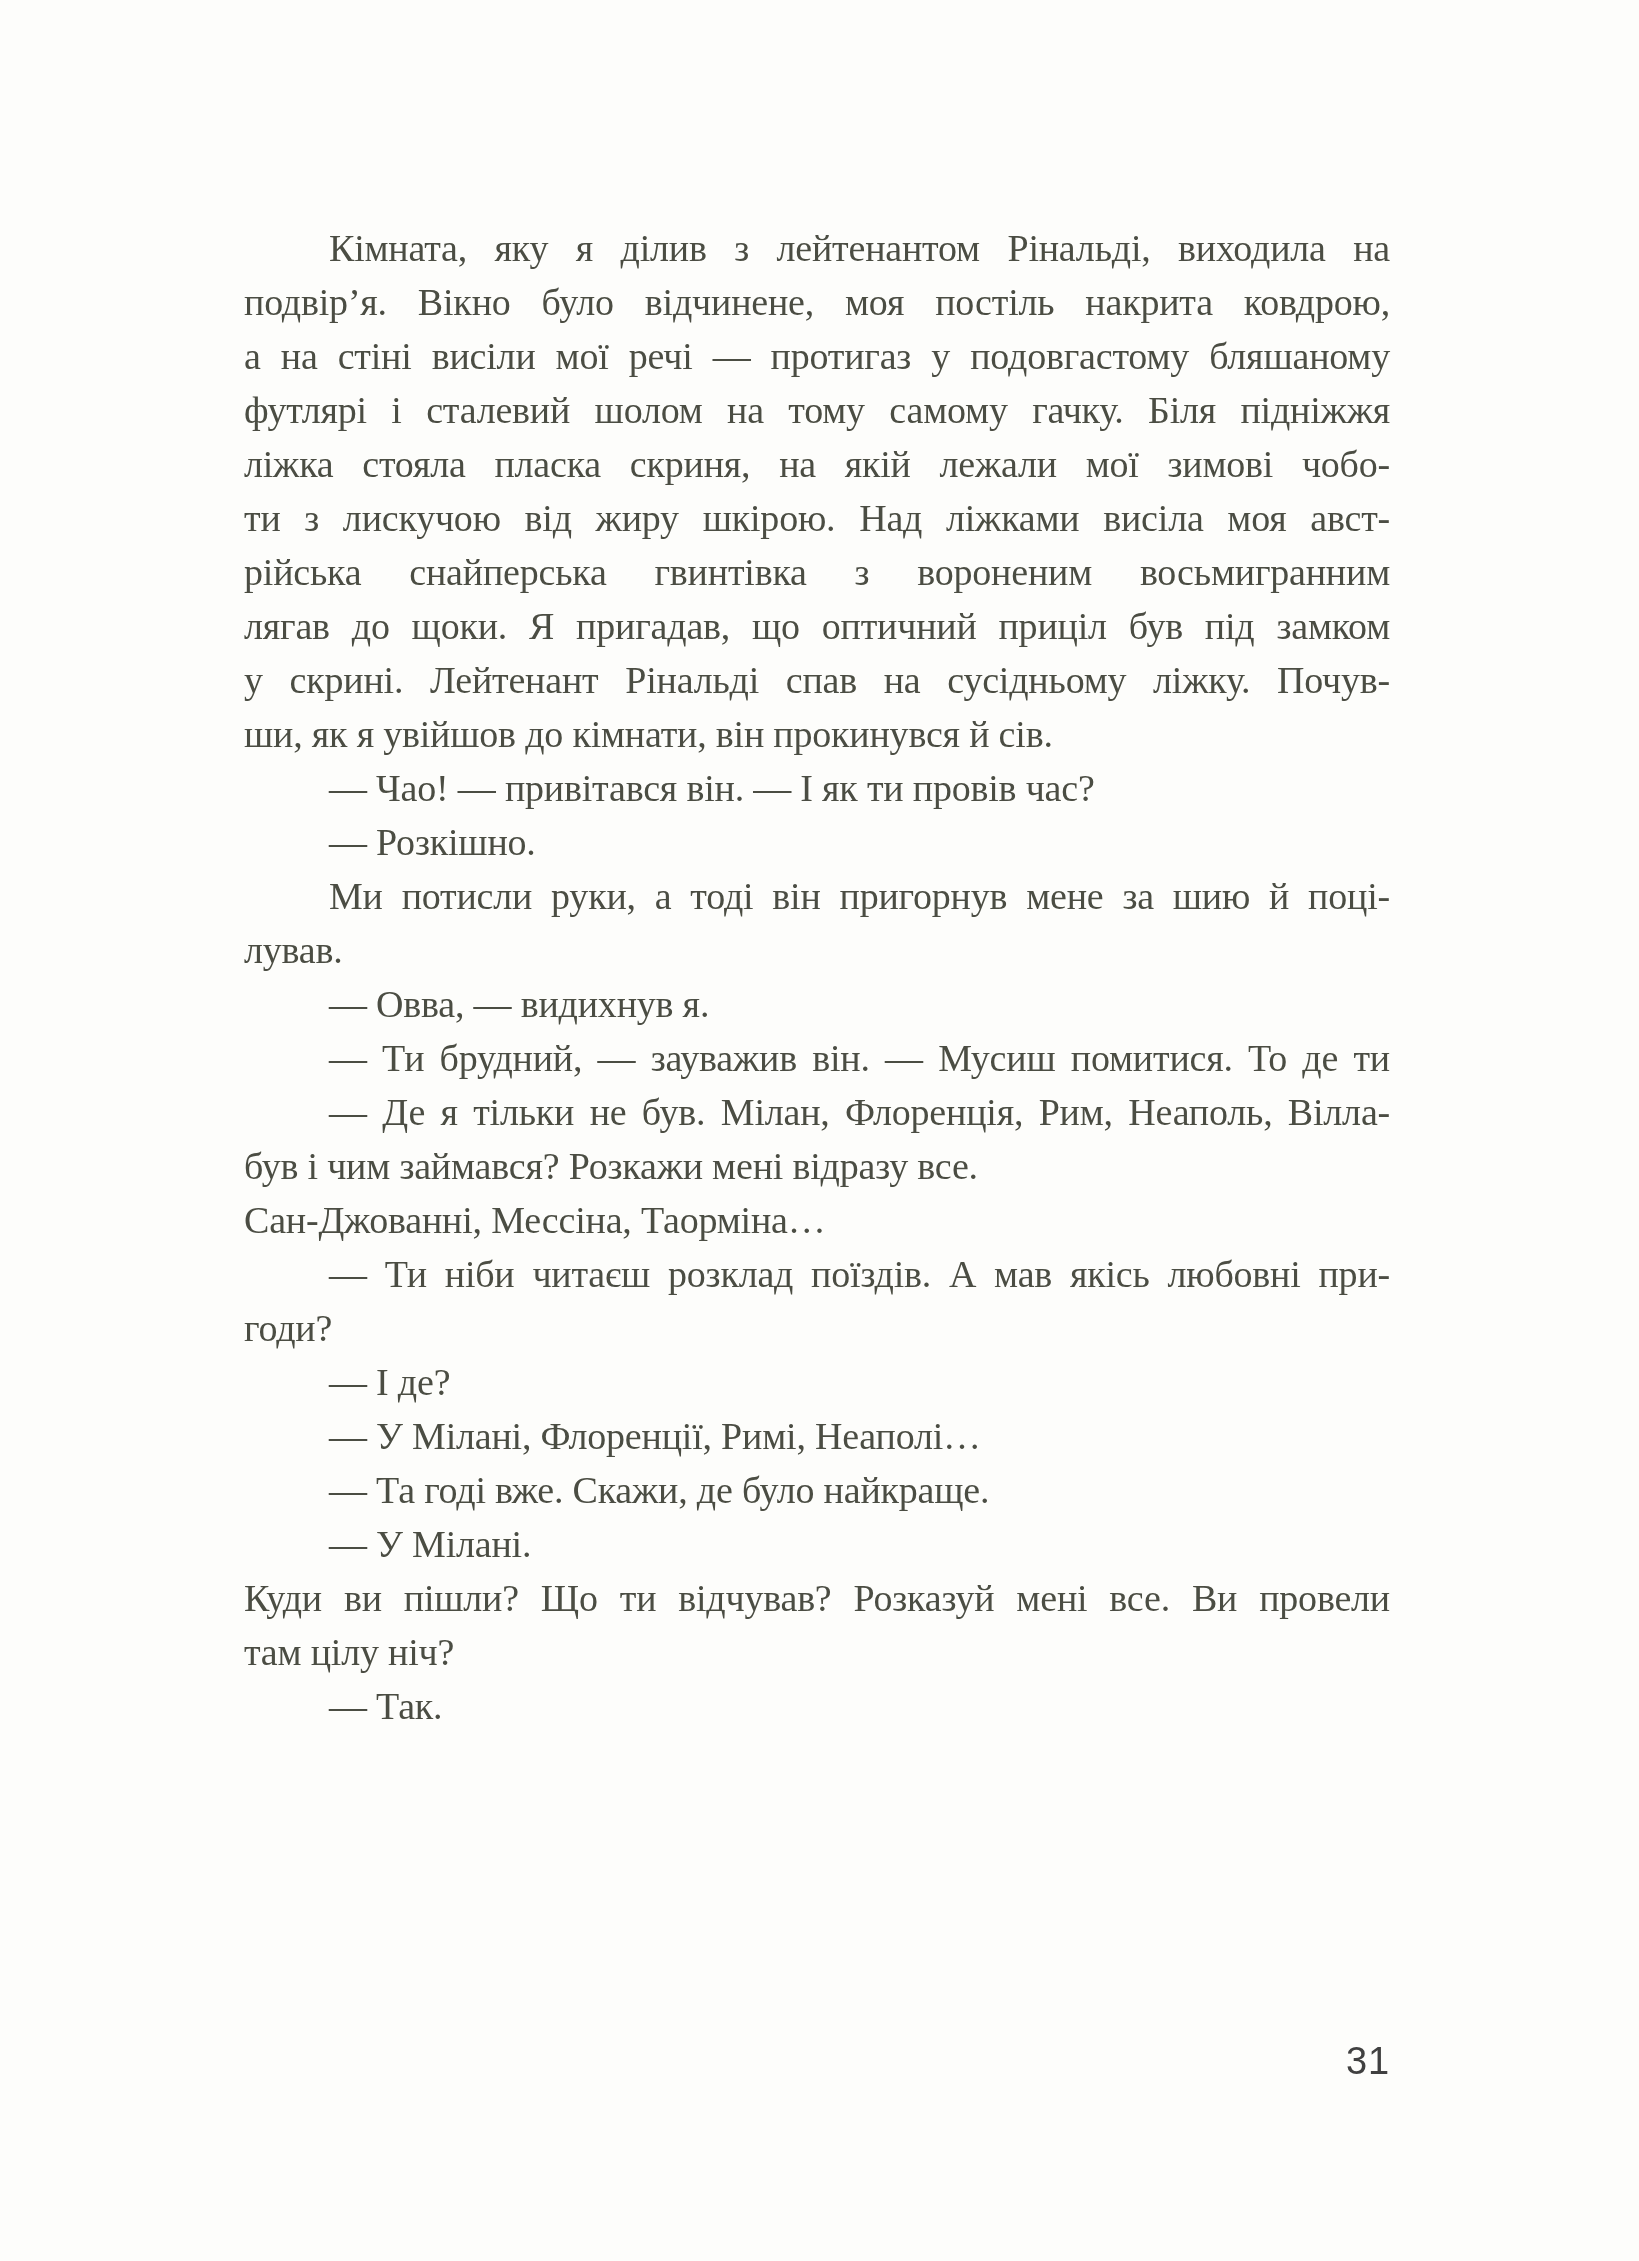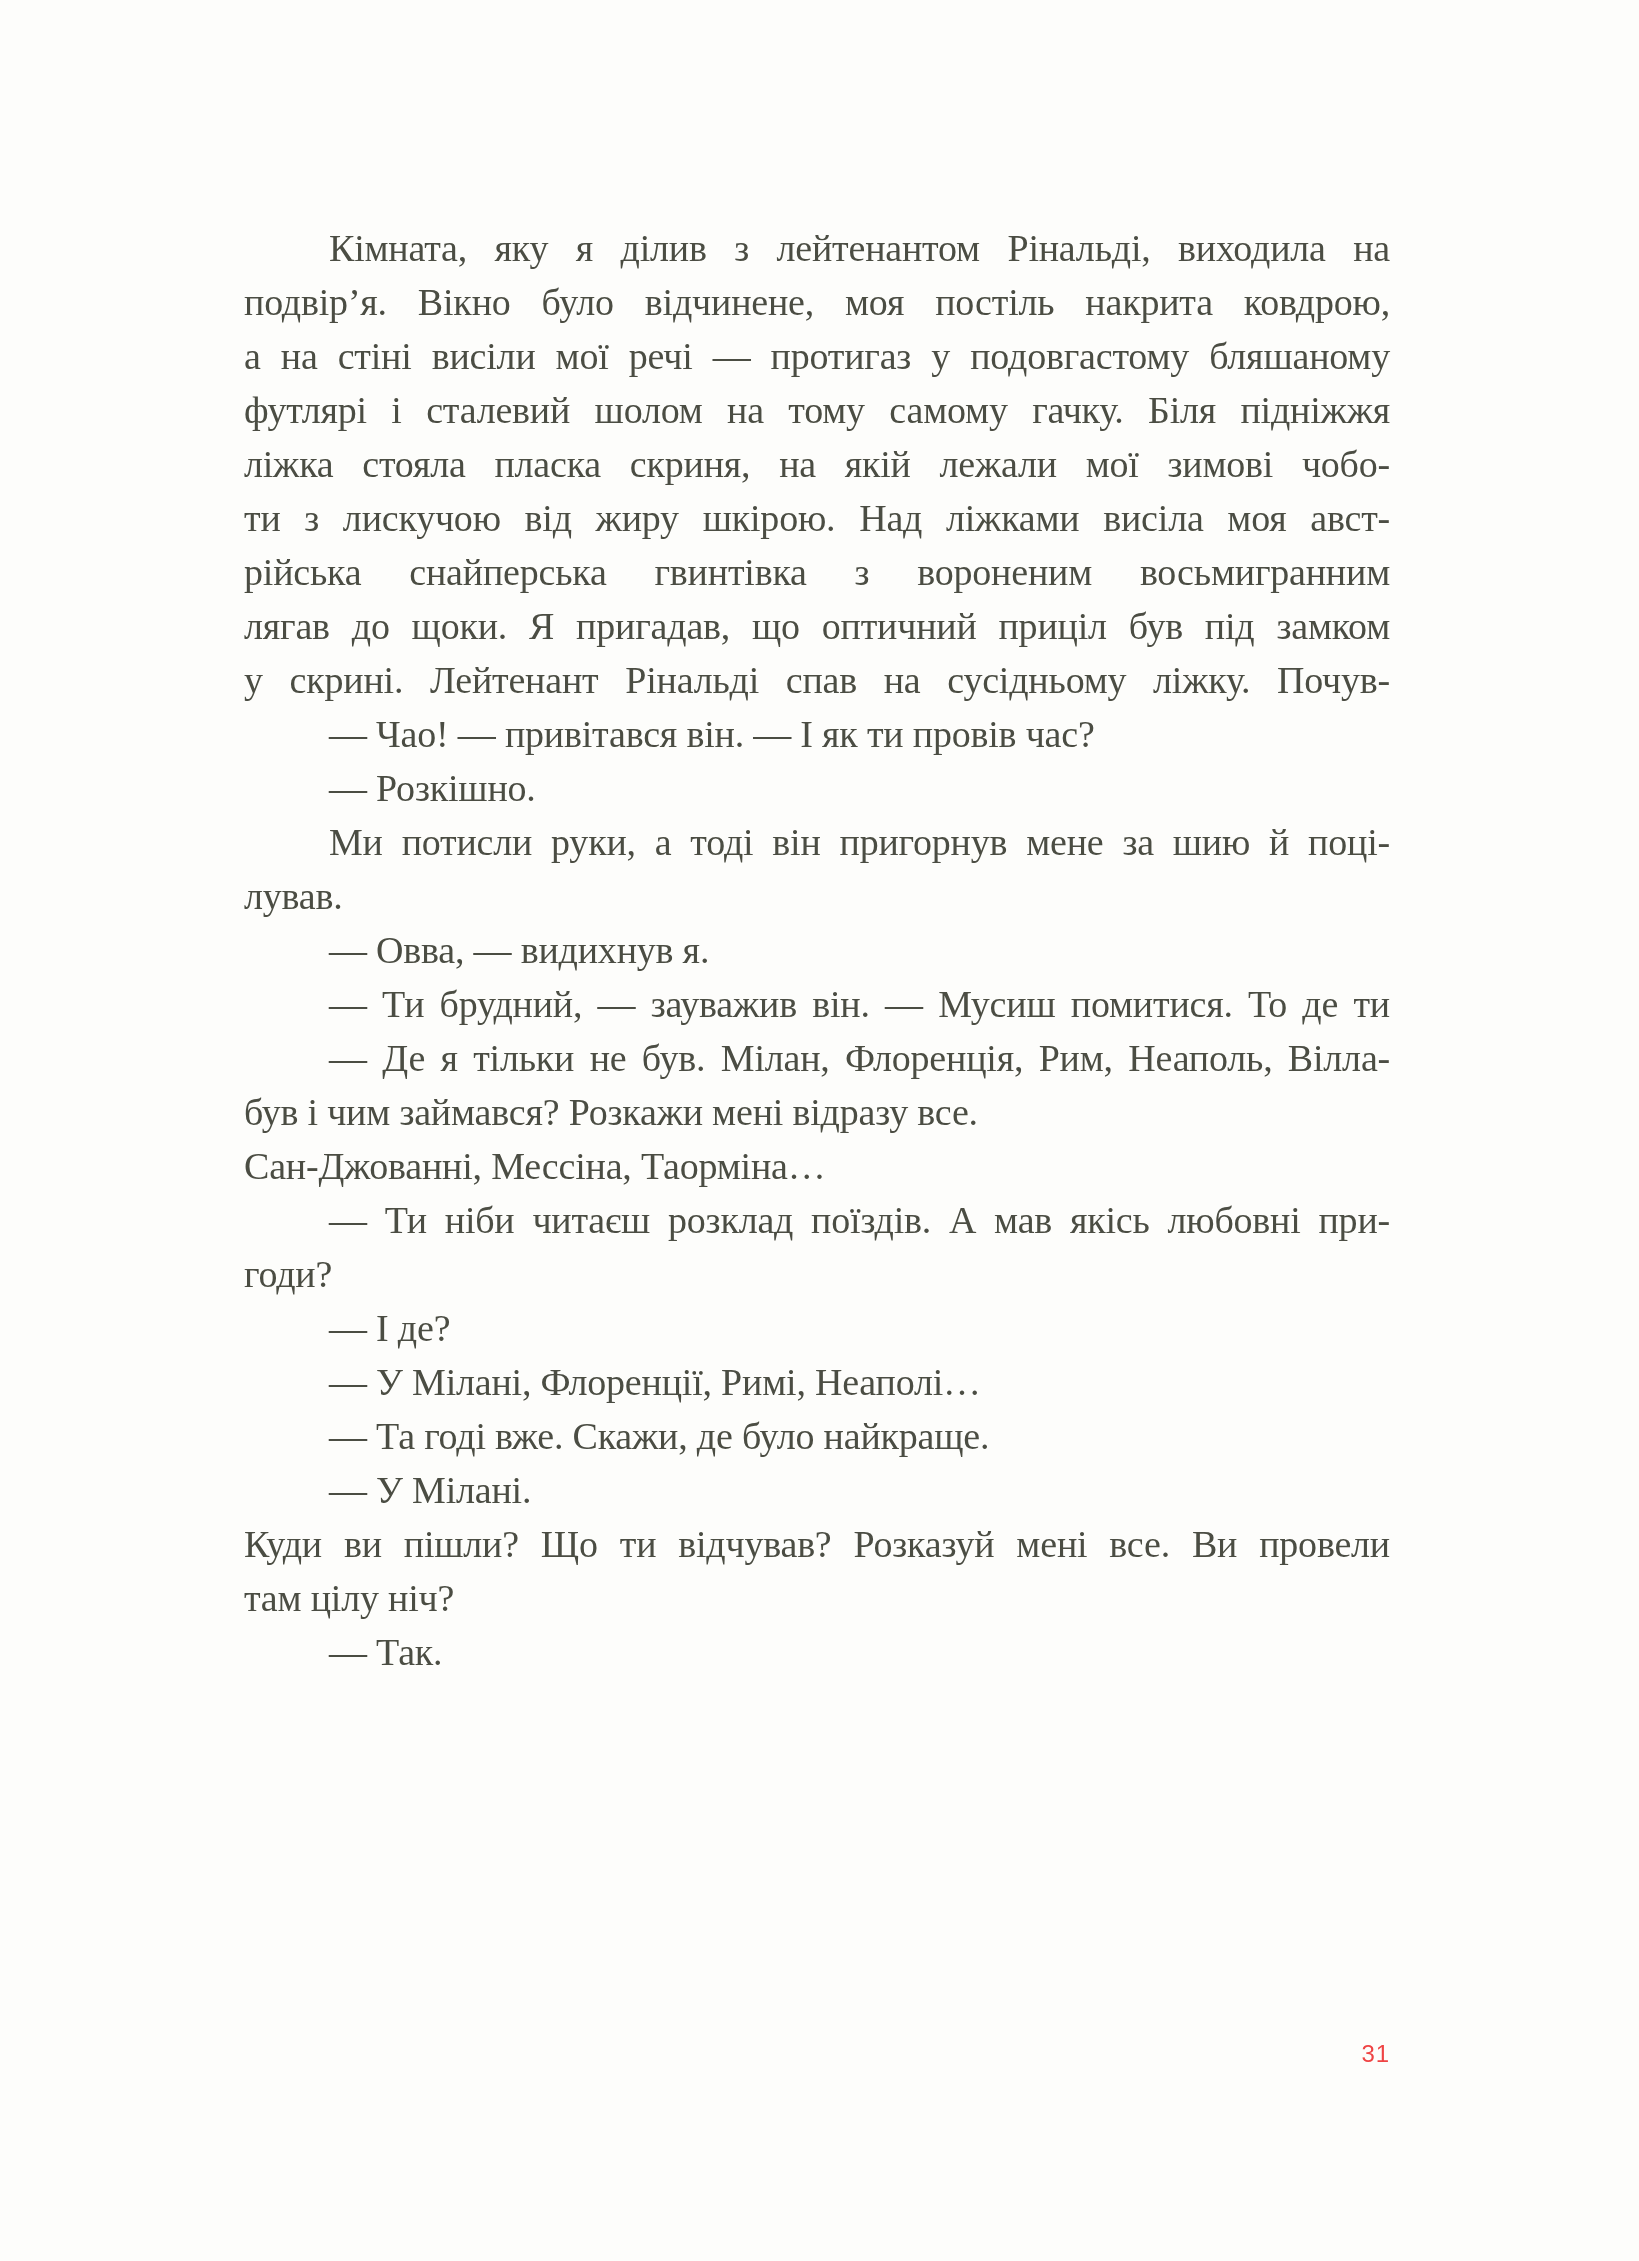--- a/index.html
+++ b/index.html
@@ -43,39 +43,40 @@
       padding-left: 85px;
     }
     .line.last {
       text-align-last: left;
     }
     .page-number {
       position: absolute;
       right: 250px;
       top: 2032px;
       font-family: "Liberation Sans", "DejaVu Sans", sans-serif;
-      font-size: 24px;
-      color: #ef4444;
+      font-size: 38px;
+      color: #404040;
       letter-spacing: 0.9px;
     }
   </style>
 </head>
 <body>
 
 <div class="page">
   <div class="text-block" id="text-block">
       <span class="line indent">Кімната, яку я ділив з лейтенантом Рінальді, виходила на</span>
       <span class="line">подвір’я. Вікно було відчинене, моя постіль накрита ковдрою,</span>
       <span class="line">а на стіні висіли мої речі — протигаз у подовгастому бляшаному</span>
       <span class="line">футлярі і сталевий шолом на тому самому гачку. Біля підніжжя</span>
       <span class="line">ліжка стояла пласка скриня, на якій лежали мої зимові чобо-</span>
       <span class="line">ти з лискучою від жиру шкірою. Над ліжками висіла моя авст-</span>
       <span class="line">рійська снайперська гвинтівка з вороненим восьмигранним</span>
       <span class="line">лягав до щоки. Я пригадав, що оптичний приціл був під замком</span>
       <span class="line">у скрині. Лейтенант Рінальді спав на сусідньому ліжку. Почув-</span>
+      <span class="line last">ши, як я увійшов до кімнати, він прокинувся й сів.</span>
       <span class="line indent last">— Чао! — привітався він. — І як ти провів час?</span>
       <span class="line indent last">— Розкішно.</span>
       <span class="line indent">Ми потисли руки, а тоді він пригорнув мене за шию й поці-</span>
       <span class="line last">лував.</span>
       <span class="line indent last">— Овва, — видихнув я.</span>
       <span class="line indent">— Ти брудний, — зауважив він. — Мусиш помитися. То де ти</span>
       <span class="line indent">— Де я тільки не був. Мілан, Флоренція, Рим, Неаполь, Вілла-</span>
       <span class="line last">був і чим займався? Розкажи мені відразу все.</span>
       <span class="line last">Сан-Джованні, Мессіна, Таорміна…</span>
       <span class="line indent">— Ти ніби читаєш розклад поїздів. А мав якісь любовні при-</span>

